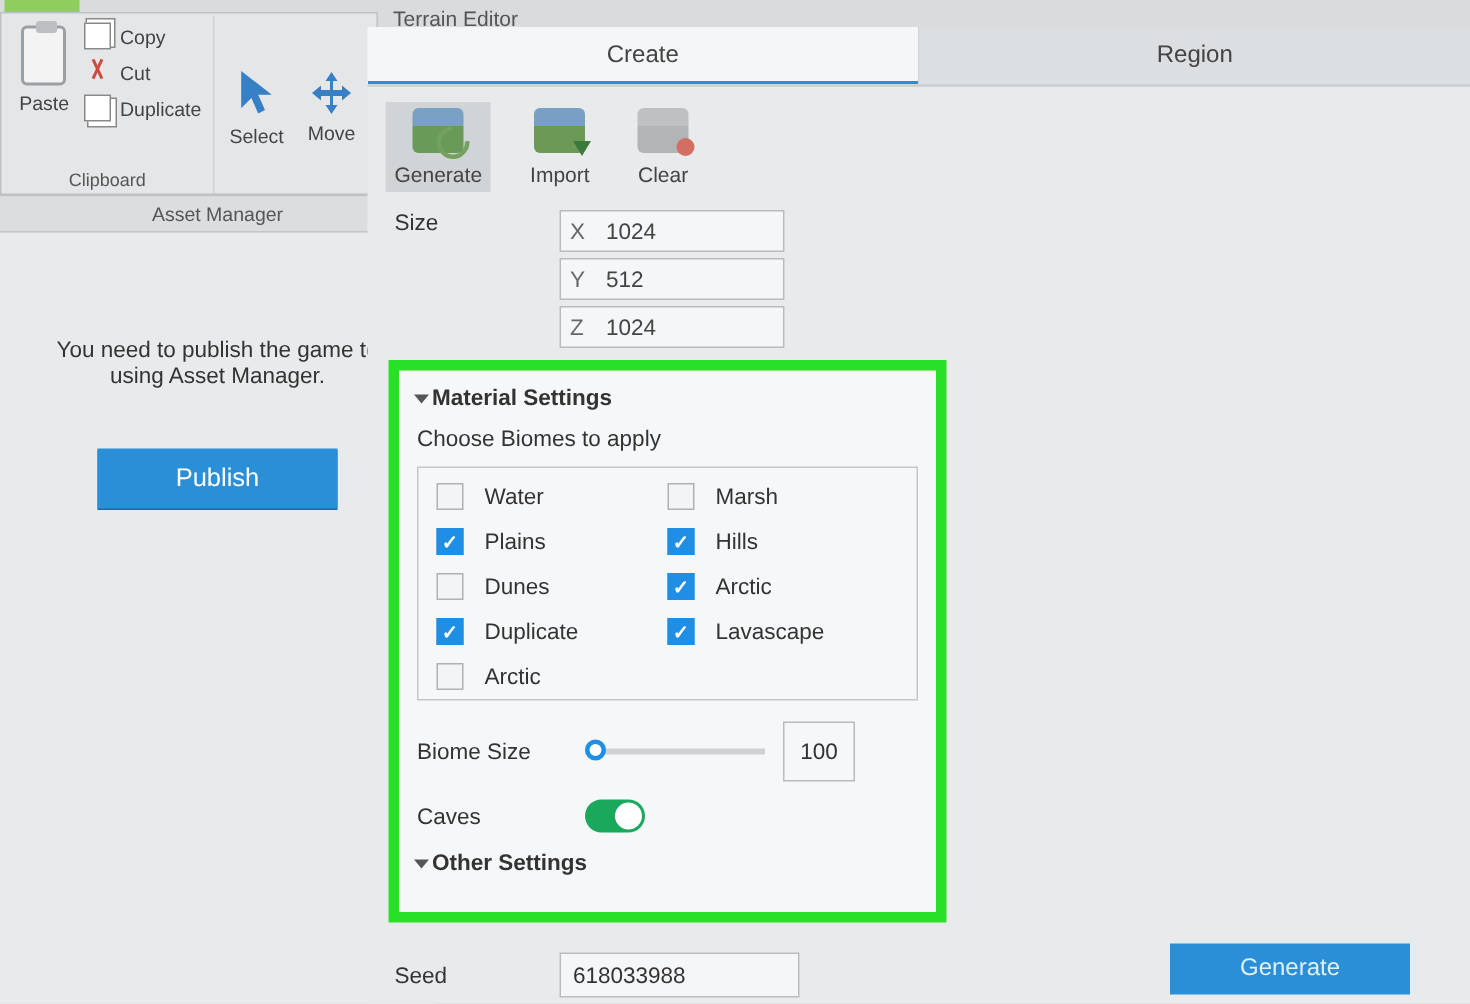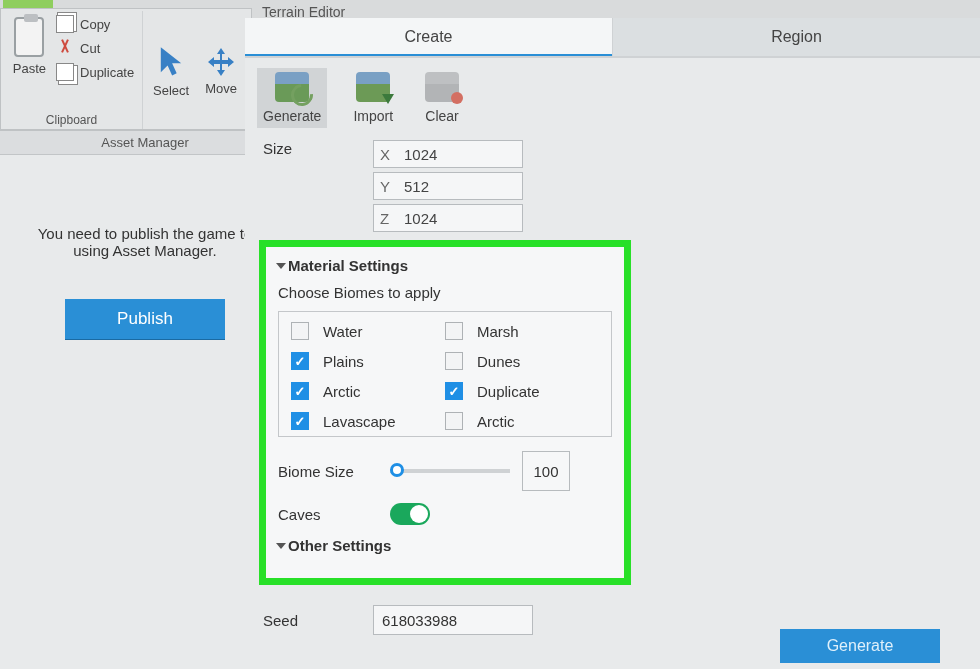--- a/index.html
+++ b/index.html
@@ -292,20 +292,24 @@
             </div>
             <div class="check-item">
               <span class="chk"></span>
               <span>Marsh</span>
             </div>
             <div class="check-item">
               <span class="chk checked"></span>
               <span>Plains</span>
             </div>
             <div class="check-item">
+              <span class="chk checked"></span>
+              <span>Hills</span>
+            </div>
+            <div class="check-item">
               <span class="chk"></span>
               <span>Dunes</span>
             </div>
             <div class="check-item">
               <span class="chk checked"></span>
               <span>Arctic</span>
             </div>
             <div class="check-item">
               <span class="chk checked"></span>
               <span>Duplicate</span>

